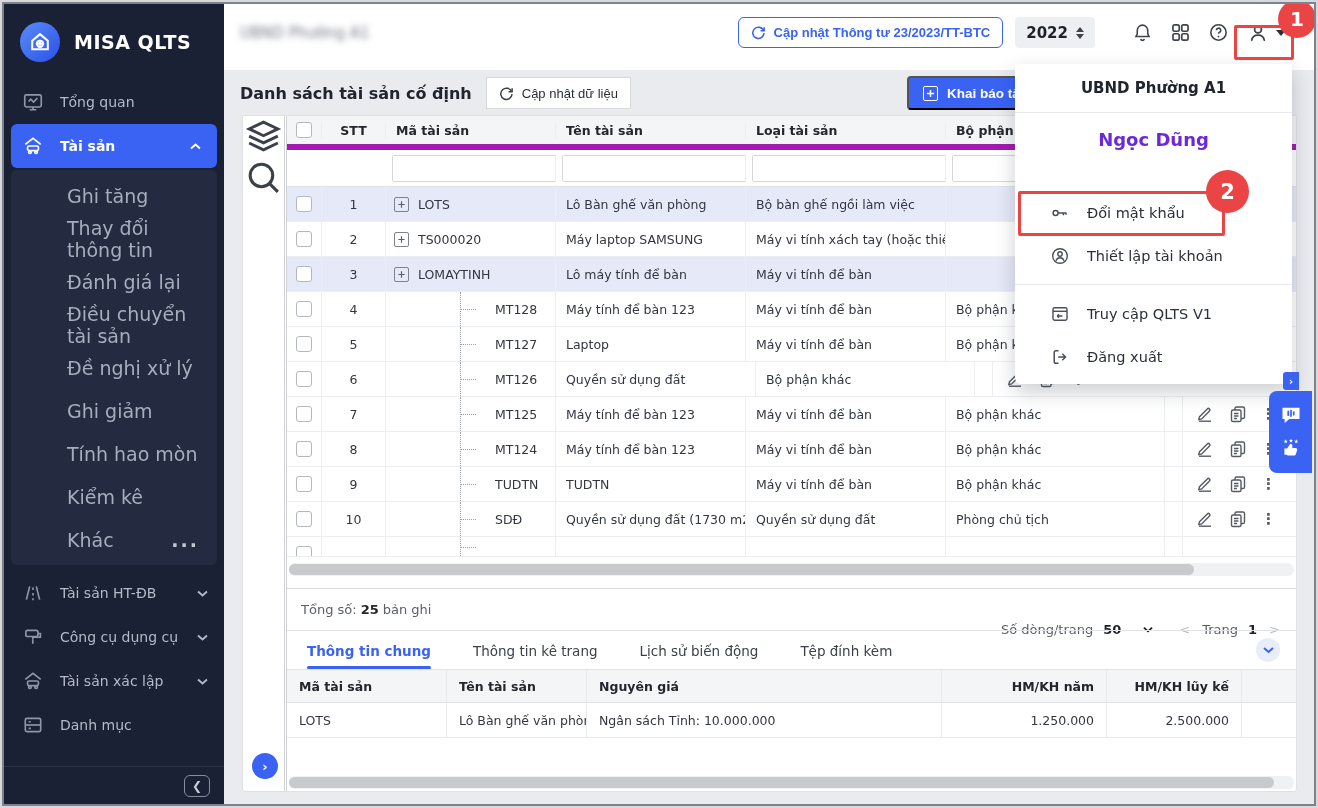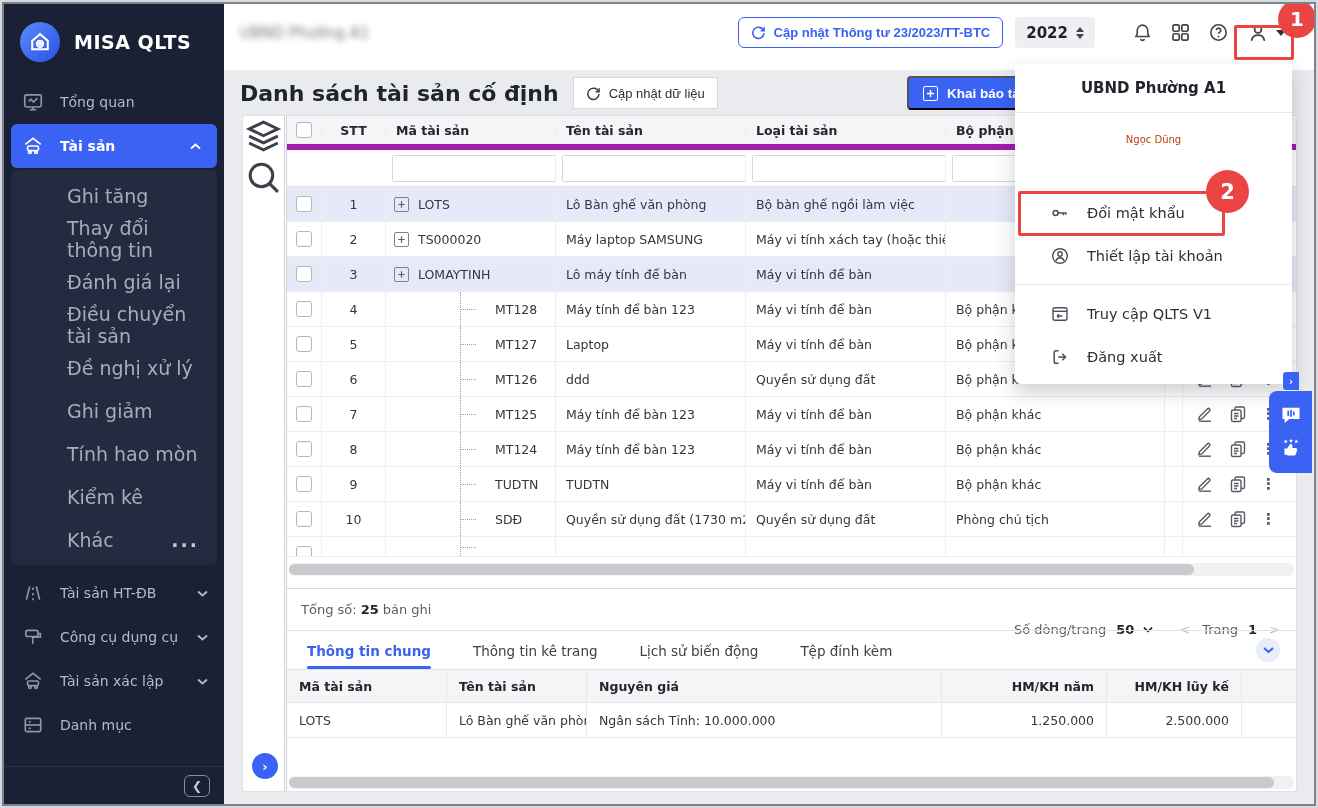--- a/index.html
+++ b/index.html
@@ -33,21 +33,21 @@
   .year-box{height:31px;background:#edeff2;border-radius:4px;display:flex;align-items:center;gap:8px;padding:0 11px;margin-left:12px;font-size:15px;font-weight:bold;color:#1e2128;}
   .spinner{display:flex;flex-direction:column;gap:2px;}
   .spinner i{width:0;height:0;border-left:4px solid transparent;border-right:4px solid transparent;}
   .spinner .up{border-bottom:5px solid #3f434b;}
   .spinner .dn{border-top:5px solid #3f434b;}
   .icon-btn{width:26px;height:26px;color:#3f434b;display:flex;align-items:center;justify-content:center;}
   .user-box{display:flex;align-items:center;gap:7px;padding:4px 6px;color:#3f434b;}
   .caret{width:0;height:0;border-left:5px solid transparent;border-right:5px solid transparent;border-top:6px solid #2b2f37;}
 
   .titlebar{position:absolute;left:0;top:66px;right:0;height:46px;display:flex;align-items:center;padding-left:16px;gap:14px;}
-  .page-title{font-size:22px;font-weight:bold;color:#20242c;}
+  .page-title{font-size:16px;font-weight:bold;color:#20242c;}
   .btn-refresh{height:32px;background:#fff;border:1px solid #d7d8dc;border-radius:0;display:flex;align-items:center;gap:8px;padding:0 12px;font-size:13px;color:#2b2f37;}
   .btn-declare{position:absolute;left:683px;top:72px;height:34px;background:var(--accent);color:#fff;border-radius:4px;display:flex;align-items:center;gap:9px;padding:0 14px;font-size:13.5px;font-weight:bold;z-index:5;white-space:nowrap;}
 
   
   .panel{position:absolute;left:18px;top:111px;width:1055px;height:677px;background:#fff;border:1px solid #e0e1e5;border-radius:3px;display:flex;}
   .tool-strip{width:44px;border-right:3px double #d0d2d6;position:relative;flex:0 0 auto;}
   .strip-ic{width:22px;margin:14px auto 0;color:#3c4049;}
   .strip-expand{position:absolute;left:9px;bottom:12px;width:26px;height:26px;border-radius:50%;background:var(--accent);color:#fff;display:flex;align-items:center;justify-content:center;font-size:13px;font-weight:bold;}
   .grid-area{flex:1;display:flex;flex-direction:column;min-width:0;}
 
@@ -75,21 +75,21 @@
   .act{width:20px;color:#555a63;}
   .dots{font-size:15px;color:#555a63;width:12px;text-align:center;font-weight:bold;}
   .row-partial{height:20px;overflow:hidden;flex:0 0 auto;}
   .filler{height:4px;flex:0 0 auto;}
   .hscroll{height:13px;background:#f0f1f3;border-radius:6px;margin:2px 2px 0;flex:0 0 auto;position:relative;}
   .hscroll .thumb{position:absolute;left:0;top:1px;height:11px;background:#c9cacd;border-radius:6px;}
 
   .gfooter{height:42px;border-top:1px solid #d8d9dc;margin-top:12px;display:flex;align-items:center;padding:0 14px;font-size:13px;color:#5a5e66;flex:0 0 auto;}
   .gfooter b{color:#23262d;margin:0 4px;}
   .pager{margin-left:auto;display:flex;gap:10px;margin-top:40px;}
-  .pager .pp{font-weight:bold;color:#1e2128;display:flex;align-items:center;gap:9px;}
+  .pager .pp{font-weight:bold;color:#1e2128;display:flex;align-items:center;gap:22px;}
   .pgarrow{color:#b7bac0;font-size:13px;padding:0 2px;}
   .pgnum{font-weight:bold;color:#1e2128;}
 
   .dtabs{height:39px;border-top:1px solid #e2e3e7;display:flex;align-items:flex-end;gap:42px;padding:0 20px;flex:0 0 auto;position:relative;}
   .dtab{font-size:13.5px;color:#3c4049;padding-bottom:10px;position:relative;}
   .dtab.active{color:var(--accent);font-weight:bold;}
   .dtab.active::after{content:"";position:absolute;left:0;right:0;bottom:0;height:3px;border-radius:2px;background:var(--accent);}
   .dtab-collapse{position:absolute;right:16px;bottom:7px;width:24px;height:24px;border-radius:50%;background:#e9edf7;color:var(--accent);display:flex;align-items:center;justify-content:center;font-size:11px;}
   .dhead,.drow{display:flex;flex:0 0 auto;font-size:12.5px;}
   .dhead{height:34px;background:var(--header_bg);border-top:1px solid #e2e3e7;border-bottom:1px solid #e2e3e7;align-items:center;font-weight:bold;color:#23262d;}
@@ -101,21 +101,21 @@
   .dc4{width:165px;flex:0 0 auto;justify-content:flex-end;}
   .dc5{width:135px;flex:0 0 auto;justify-content:flex-end;}
   .dc6{flex:1;border-right:none;}
   .dfill{flex:1;}
   .bscroll{height:13px;background:#f0f1f3;margin:0 2px 2px;border-radius:6px;position:relative;flex:0 0 auto;}
   .bscroll .thumb{position:absolute;left:0;top:1px;height:11px;background:#c9cacd;border-radius:6px;width:985px;}
 
   
   .dropdown{position:absolute;left:1011px;top:60px;width:277px;height:320px;background:#fff;border-radius:0 0 6px 6px;box-shadow:0 8px 20px rgba(25,30,45,.22);z-index:30;}
   .dd-org{height:49px;display:flex;align-items:center;justify-content:center;font-size:15px;font-weight:bold;color:#20242c;border-bottom:1px solid #e8e9ed;}
-  .dd-user{height:52px;display:flex;align-items:center;justify-content:center;font-size:10px;font-weight:normal;color:#c2410c;}
+  .dd-user{height:52px;display:flex;align-items:center;justify-content:center;font-size:18px;font-weight:bold;color:#6d28d9;}
   .dd-items{margin-top:26px;}
   .dd-item{height:43px;display:flex;align-items:center;padding-left:35px;gap:17px;font-size:14.5px;color:#2b2f38;}
   .dd-item .dic{width:20px;color:#4a4f59;flex:0 0 auto;}
   .dd-sep{border-top:1px solid #e8e9ed;margin:7px 0;}
 
   
   .ann-box{position:absolute;border:3px solid var(--annotation);z-index:50;border-radius:2px;}
   .ann-badge{position:absolute;background:var(--annotation);color:#fff;border-radius:50%;display:flex;align-items:center;justify-content:center;font-weight:bold;z-index:51;}
   #box1{left:1230px;top:21px;width:60px;height:35px;}
   #badge1{left:1274px;top:-4px;width:38px;height:38px;font-size:20px;}
@@ -594,21 +594,20 @@
             <div class="trow">
               <div class="td c-cb">
                 <span class="cb"></span>
               </div>
               <div class="td c-stt">6</div>
               <div class="td c-code">
 
                 <span class="tree"></span>
                 <span class="code-txt">MT126</span>
               </div>
-              <div class="td c-name">ddd</div>
               <div class="td c-type">Quyền sử dụng đất</div>
               <div class="td c-dept">Bộ phận khác</div>
               <div class="td c-gap"></div>
               <div class="td c-act">
                 <span class="act">
                   <svg viewBox="0 0 20 20" fill="none" stroke="currentColor" stroke-width="1.4">
                     <path d="M4.5 12.7 12.3 4.9a1.55 1.55 0 0 1 2.2 2.2L6.7 14.9l-2.9.7z"></path>
                     <path d="M4 17.2h12"></path>
                   </svg>
                 </span>

